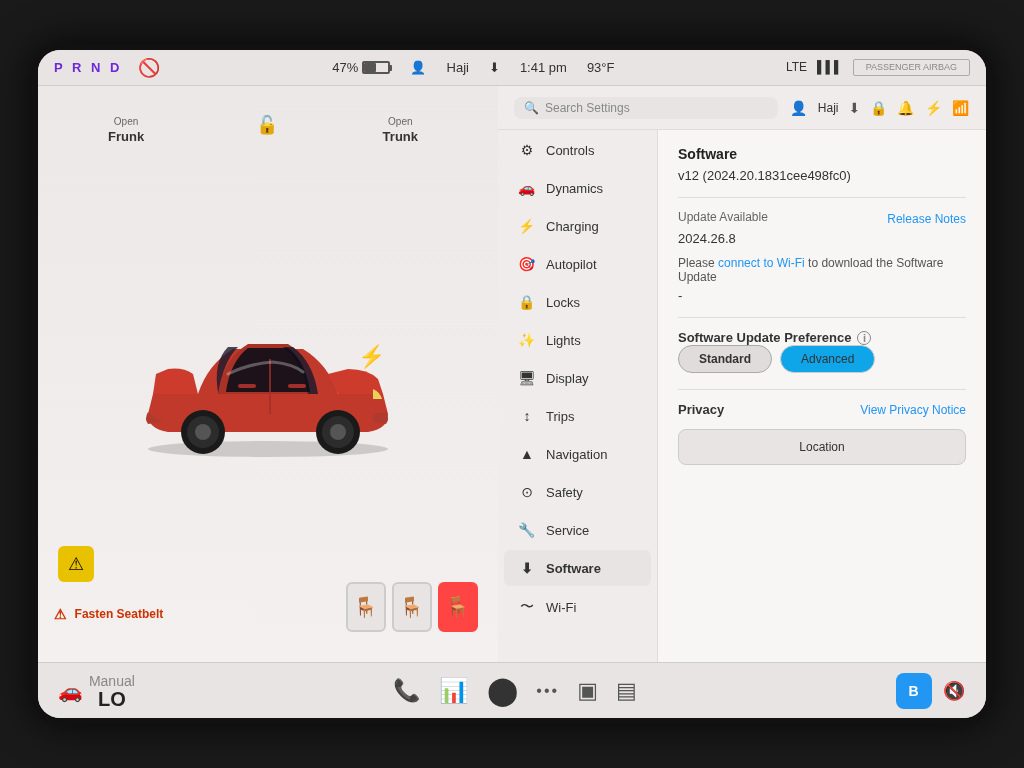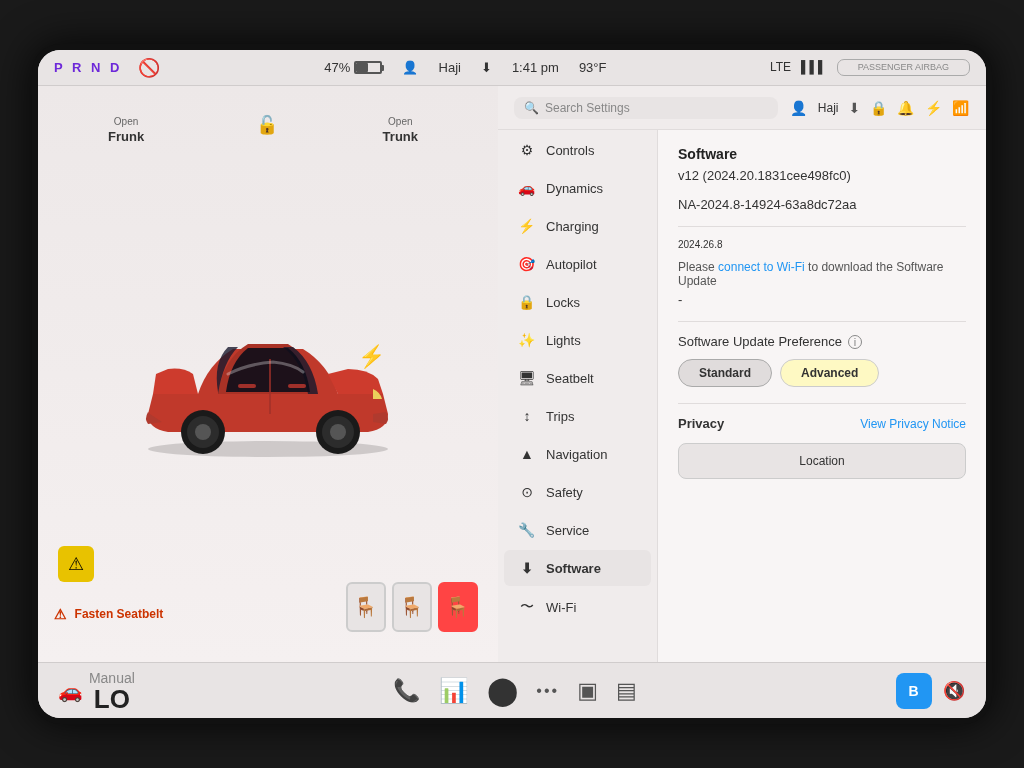--- a/index.html
+++ b/index.html
@@ -115,22 +115,22 @@
       font-size: 12px;
       color: #333;
     }
 
     .passenger-airbag {
       font-size: 9px;
       color: #888;
       text-align: center;
       line-height: 1.2;
       border: 1px solid #aaa;
-      padding: 2px 20px;
-      border-radius: 7px;
+      padding: 2px 12px;
+      border-radius: 2px;
     }
 
     
     .main-area {
       display: flex;
       flex: 1;
       overflow: hidden;
     }
 
     
@@ -364,21 +364,21 @@
       margin-bottom: 4px;
     }
 
     .release-notes-link {
       font-size: 12px;
       color: #2196F3;
       cursor: pointer;
     }
 
     .update-version {
-      font-size: 10px;
+      font-size: 13px;
       color: #333;
       margin-bottom: 10px;
     }
 
     .wifi-prompt {
       font-size: 12px;
       color: #555;
       margin-bottom: 4px;
     }
 
@@ -388,38 +388,37 @@
 
     .preference-section {
       margin-bottom: 16px;
     }
 
     .preference-header {
       display: flex;
       align-items: center;
       gap: 6px;
       font-size: 13px;
-      font-weight: 400;
-      color: #333;
-      margin-bottom: 10px;
+      font-weight: 700;
+      color: #333;
     }
 
     .preference-buttons {
       display: flex;
       gap: 8px;
     }
 
     .pref-btn {
       padding: 6px 20px;
       border-radius: 20px;
       font-size: 12px;
-      font-weight: 700;
+      font-weight: 400;
       border: 1px solid #ccc;
       cursor: pointer;
-      background: #fef9c3;
+      background: #0ea5e9;
       color: #333;
     }
 
     .pref-btn.active {
       background: #e0dcdc;
       border-color: #aaa;
       font-weight: 600;
     }
 
     .divider {
@@ -507,21 +506,21 @@
       flex-direction: column;
       align-items: center;
     }
 
     .gear-manual {
       font-size: 14px;
       color: #888;
     }
 
     .gear-value {
-      font-size: 26px;
+      font-size: 20px;
       font-weight: 700;
       color: #222;
       line-height: 1;
     }
 
     .taskbar-center {
       display: flex;
       align-items: center;
       gap: 18px;
     }
@@ -729,21 +728,21 @@
             <div class="nav-item">
               <span class="nav-icon">🔒</span>
               <span>Locks</span>
             </div>
             <div class="nav-item">
               <span class="nav-icon">✨</span>
               <span>Lights</span>
             </div>
             <div class="nav-item">
               <span class="nav-icon">🖥</span>
-              <span>Seatbelt</span>
+              <span>Display</span>
             </div>
             <div class="nav-item">
               <span class="nav-icon">↕</span>
               <span>Trips</span>
             </div>
             <div class="nav-item">
               <span class="nav-icon">▲</span>
               <span>Navigation</span>
             </div>
             <div class="nav-item">
@@ -762,24 +761,27 @@
               <span class="nav-icon">〜</span>
               <span>Wi-Fi</span>
             </div>
           </div>
 
           <div class="settings-content">
 
             <div class="settings-section-title">Software</div>
             <div class="settings-value">v12 (2024.20.1831cee498fc0)</div>
 
-            <div class="settings-value">NA-2024.8-14924-63a8dc72aa</div>
 
             <div class="divider"></div>
 
+            <div class="update-available-row">
+              <span class="settings-label">Update Available</span>
+              <span class="release-notes-link">Release Notes</span>
+            </div>
             <div class="update-version">2024.26.8</div>
 
             <div class="wifi-prompt">
               <span>Please </span><span class="wifi-link">connect to Wi-Fi</span><span> to download the Software Update</span>
             </div>
             <div class="settings-value">-</div>
 
             <div class="divider"></div>
 
             <div class="preference-section">

